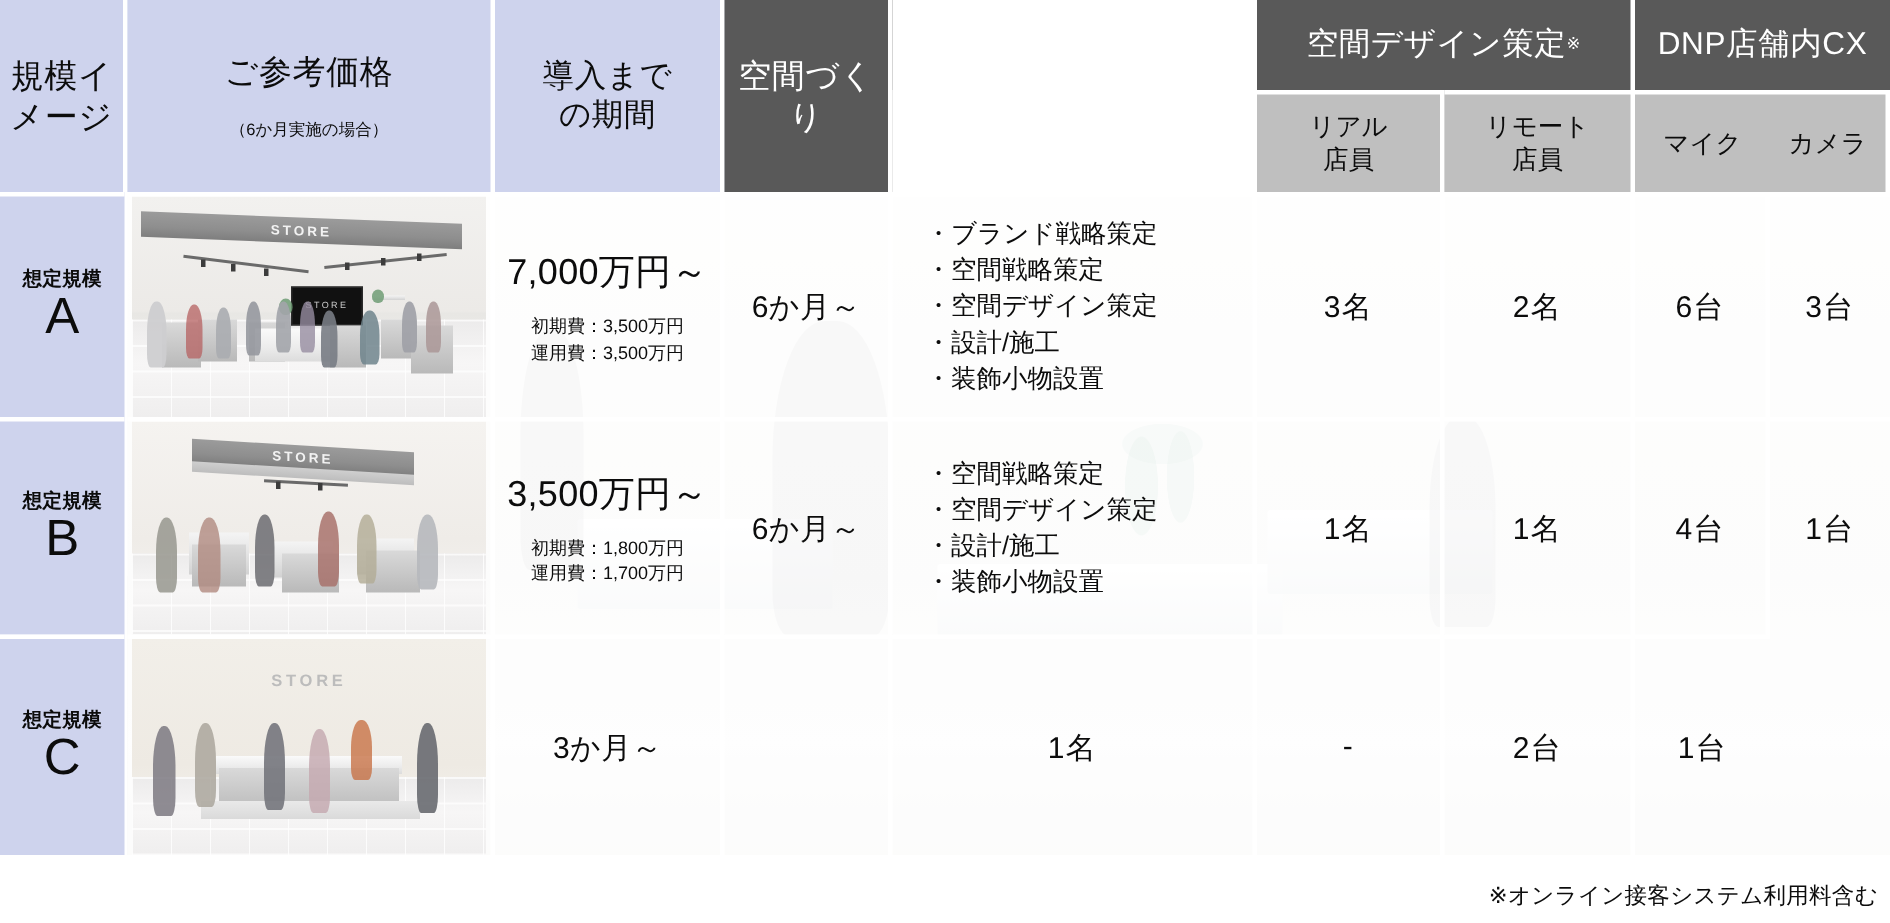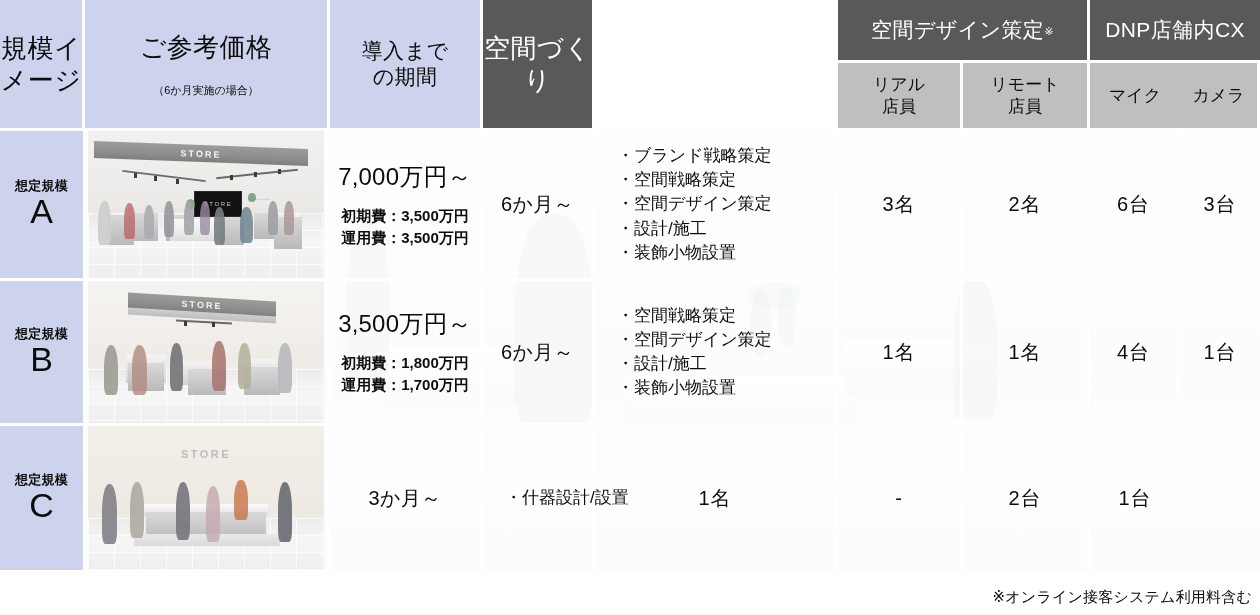--- a/index.html
+++ b/index.html
@@ -68,21 +68,21 @@
   }
   .h-dark {
     background: #595959; color: #ffffff;
     border-right: 3px solid #ffffff;
   }
   .h-sub {
     background: #bfbfbf; color: #0c0c0c;
     border-right: 3px solid #ffffff; border-top: 3px solid #ffffff;
   }
   .h-title { font-size: 21px; line-height: 1.25; letter-spacing: .4px; }
-  .h-title-lg { font-size: 26px; }
+  .h-title-lg { font-size: 22px; }
   .h-sub-note { font-size: 11px; line-height: 1.3; display:block; margin-top: 19px; font-weight: normal;}
   .h-sub-txt { font-size: 17px; line-height: 1.28; }
   .h-title .mark { font-size: 11px; vertical-align: middle; }
 
   
   .rl {
     background: #ced3ed; color: #0c0c0c;
     flex-direction: column; gap: 0px;
     border-top: 3px solid #ffffff;
     margin-right: 2px;
@@ -91,21 +91,21 @@
   .rl .rl-letter { font-size: 34px; line-height: 1.05; font-weight: 400; margin-top: 1px;}
 
   
   .b { background: transparent; }
   .b.sep { border-top: 3px solid #ffffff; border-right: 3px solid #ffffff; }
   .b.sep-last { border-top: 3px solid #ffffff; }
 
   
   .price { flex-direction: column; align-items: center; justify-content: center; padding: 0 6px;}
   .price .big { font-size: 24px; letter-spacing: .2px; white-space: nowrap; }
-  .price .sub { font-size: 15px; line-height: 1.45; margin-top: 12px; white-space: nowrap; text-align: left; font-weight: bold;}
+  .price .sub { font-size: 12px; line-height: 1.45; margin-top: 12px; white-space: nowrap; text-align: left;}
 
   
   .period { font-size: 20px; letter-spacing: .3px; white-space: nowrap; }
 
   
   .feat { justify-content: flex-start; padding-left: 22px; }
   .feat ul { list-style: none; text-align: left; }
   .feat li { font-size: 17px; line-height: 1.42; white-space: nowrap; }
 
   
@@ -408,21 +408,20 @@
       </div>
     </div>
 
 
     <div class="cell b sep">
       <span class="period">3か月～</span>
     </div>
 
     <div class="cell b sep feat">
       <ul>
-        <li>・什器設計/設置</li>
       </ul>
     </div>
 
     <div class="cell b sep">
       <span class="count">1名</span>
     </div>
     <div class="cell b sep">
       <span class="count">-</span>
     </div>
     <div class="cell b sep">

